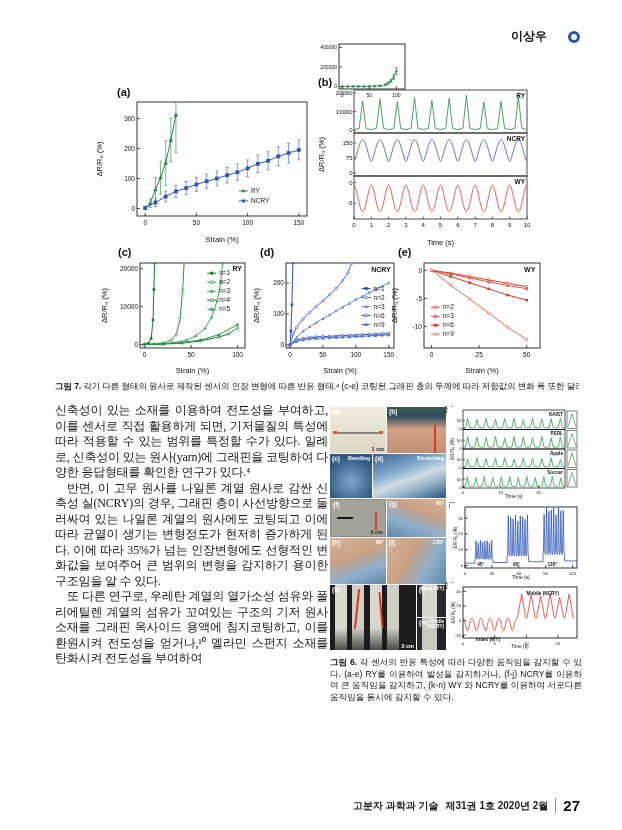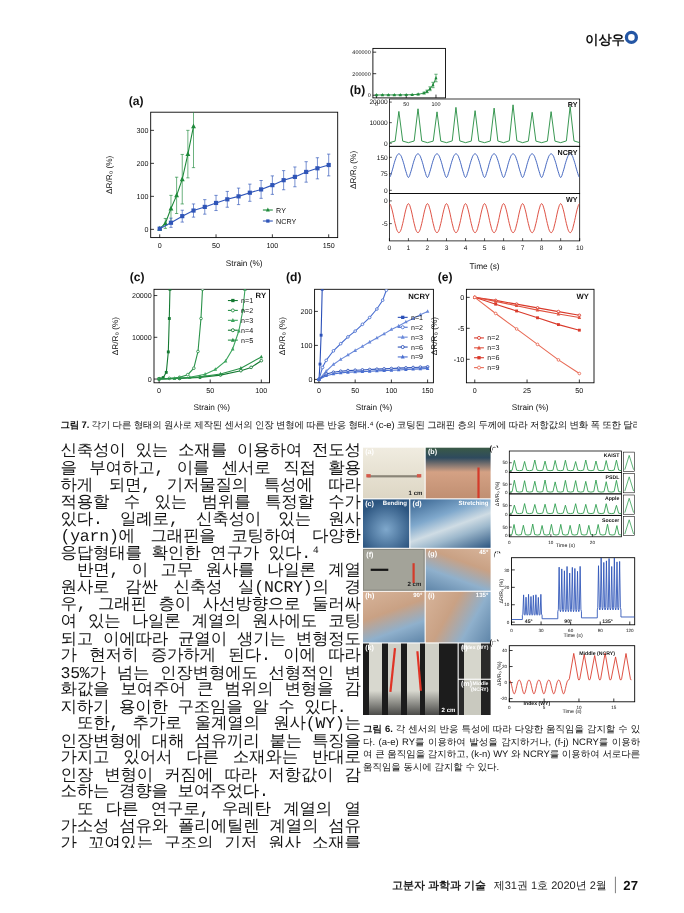--- a/index.html
+++ b/index.html
@@ -1,19 +1,19 @@
 <!DOCTYPE html>
 <html><head>
 <meta charset="utf-8">
 <style>
   html,body{margin:0;padding:0;background:#ffffff;}
   .page{position:relative;width:622px;height:830px;background:#ffffff;overflow:hidden;
         font-family:"Liberation Sans",sans-serif;color:#1a1a1a;}
   
-  .author{position:absolute;top:28px;right:42px;display:flex;gap:0;}
+  .author{position:absolute;top:28px;right:42px;display:flex;align-items:center;gap:21px;}
   .author-name{font-size:12px;font-weight:bold;color:#111;}
   .author-icon{width:12px;height:12px;border-radius:50%;border:3.2px solid #2456a4;box-sizing:border-box;background:#fff;}
   
   .panel{position:absolute;}
   .panel svg, .fig8 svg{overflow:visible;display:block;}
   .plabel{position:absolute;font-size:11px;font-weight:bold;color:#111;}
   #panel-a{left:95px;top:90px;width:220px;height:154px;}
   #panel-a .plabel{left:22px;top:-4px;}
   #panel-a svg{position:absolute;left:0;bottom:0;}
   #inset-a{position:absolute;right:6px;top:12px;background:#fff;}
@@ -27,21 +27,21 @@
   #panel-e{left:390px;top:248px;width:158px;height:127px;}
   #panel-e .plabel{left:8px;top:-2px;}
   .panel svg{position:absolute;left:0;bottom:0;}
   
   .caption{position:absolute;font-size:8.6px;line-height:11.5px;color:#111;margin:0;
            font-family:"Liberation Sans",sans-serif;text-align:justify;}
   .caption b{font-weight:bold;}
   #caption7{left:55px;top:381px;width:524px;height:14px;overflow:hidden;white-space:nowrap;letter-spacing:-0.15px;}
   #caption8{left:330px;top:657px;width:252px;height:58px;overflow:hidden;}
   
-  .bodycol{position:absolute;font-family:Liberation Mono, monospace;font-size:15px;line-height:15.5px;
+  .bodycol{position:absolute;font-family:Liberation Serif, serif;font-size:12px;line-height:15.5px;
            text-align:justify;color:#141414;letter-spacing:-0.2px;}
   #col-left{left:55px;top:403px;width:273px;height:368px;overflow:hidden;}
   #col-right-p{left:330px;top:722px;width:252px;height:74px;overflow:hidden;}
   .bodycol p{margin:0;text-indent:1em;}
   .bodycol p:first-child{text-indent:0;}
   
   .fig8{position:absolute;left:330px;top:407px;width:250px;height:245px;}
   .ph{position:absolute;overflow:hidden;box-sizing:border-box;}
   .ph-label{position:absolute;left:2px;top:1px;font-size:6.5px;font-weight:bold;color:#fff;}
   .ph-note{position:absolute;right:2px;top:1px;font-size:5.5px;font-weight:bold;color:#fff;text-align:right;}
@@ -73,23 +73,23 @@
   #f8c-e{left:118px;top:0;}
   #f8c-j{left:120px;top:96px;}
   #f8c-n{left:118px;top:176px;}
   .f8lbl{position:absolute;font-size:7px;font-weight:bold;color:#111;}
   #f8lbl-e{left:115px;top:-2px;}
   #f8lbl-j{left:119px;top:94px;}
   #f8lbl-n{left:115px;top:174px;}
   
   .footer{position:absolute;top:797px;right:42px;display:flex;align-items:center;gap:7px;}
   .footer-journal{font-size:10px;font-weight:bold;color:#222;}
-  .footer-issue{font-size:10px;font-weight:normal;color:#222;}
+  .footer-issue{font-size:10px;font-weight:bold;color:#222;}
   .footer-sep{width:1px;height:15px;background:#8a8a8a;}
-  .footer-page{font-size:12px;font-weight:bold;color:#111;}
+  .footer-page{font-size:15px;font-weight:bold;color:#111;}
 </style>
 </head>
 <body>
 
 <div class="page">
 
   <div class="author">
     <span class="author-name">이상우</span>
     <span class="author-icon"></span>
   </div>
@@ -636,21 +636,20 @@
         </svg>
     </div>
   </section>
 
   <p class="caption" id="caption7"><b>그림 7.</b><span> 각기 다른 형태의 원사로 제작된 센서의 인장 변형에 따른 반응 형태.⁴ (c-e) 코팅된 그래핀 층의 두께에 따라 저항값의 변화 폭 또한 달라진다.</span></p>
 
   <section class="bodycol" id="col-left">
     <div>
         <p>신축성이 있는 소재를 이용하여 전도성을 부여하고, 이를 센서로 직접 활용하게 되면, 기저물질의 특성에 따라 적용할 수 있는 범위를 특정할 수가 있다. 일례로, 신축성이 있는 원사(yarn)에 그래핀을 코팅하여 다양한 응답형태를 확인한 연구가 있다.⁴</p>
         <p>반면, 이 고무 원사를 나일론 계열 원사로 감싼 신축성 실(NCRY)의 경우, 그래핀 층이 사선방향으로 둘러싸여 있는 나일론 계열의 원사에도 코팅되고 이에따라 균열이 생기는 변형정도가 현저히 증가하게 된다. 이에 따라 35%가 넘는 인장변형에도 선형적인 변화값을 보여주어 큰 범위의 변형을 감지하기 용이한 구조임을 알 수 있다.</p>
-        <p>또한, 추가로 울계열의 원사(WY)는 인장변형에 대해 섬유끼리 붙는 특징을 가지고 있어서 다른 소재와는 반대로 인장 변형이 커짐에 따라 저항값이 감소하는 경향을 보여주었다.</p>
         <p>또 다른 연구로, 우레탄 계열의 열가소성 섬유와 폴리에틸렌 계열의 섬유가 꼬여있는 구조의 기저 원사 소재를 그래핀 옥사이드 용액에 침지코팅하고, 이를 환원시켜 전도성을 얻거나,¹⁰ 멜라민 스펀지 소재를 탄화시켜 전도성을 부여하여</p>
       </div>
   </section>
 
   <section class="fig8">
     <div class="ph" id="ph-a">
       <span class="ph-label">(a)</span>
       <i class="yarn"></i>
       <i class="tip" style="left:3px"></i>
       <i class="tip" style="right:3px"></i>

